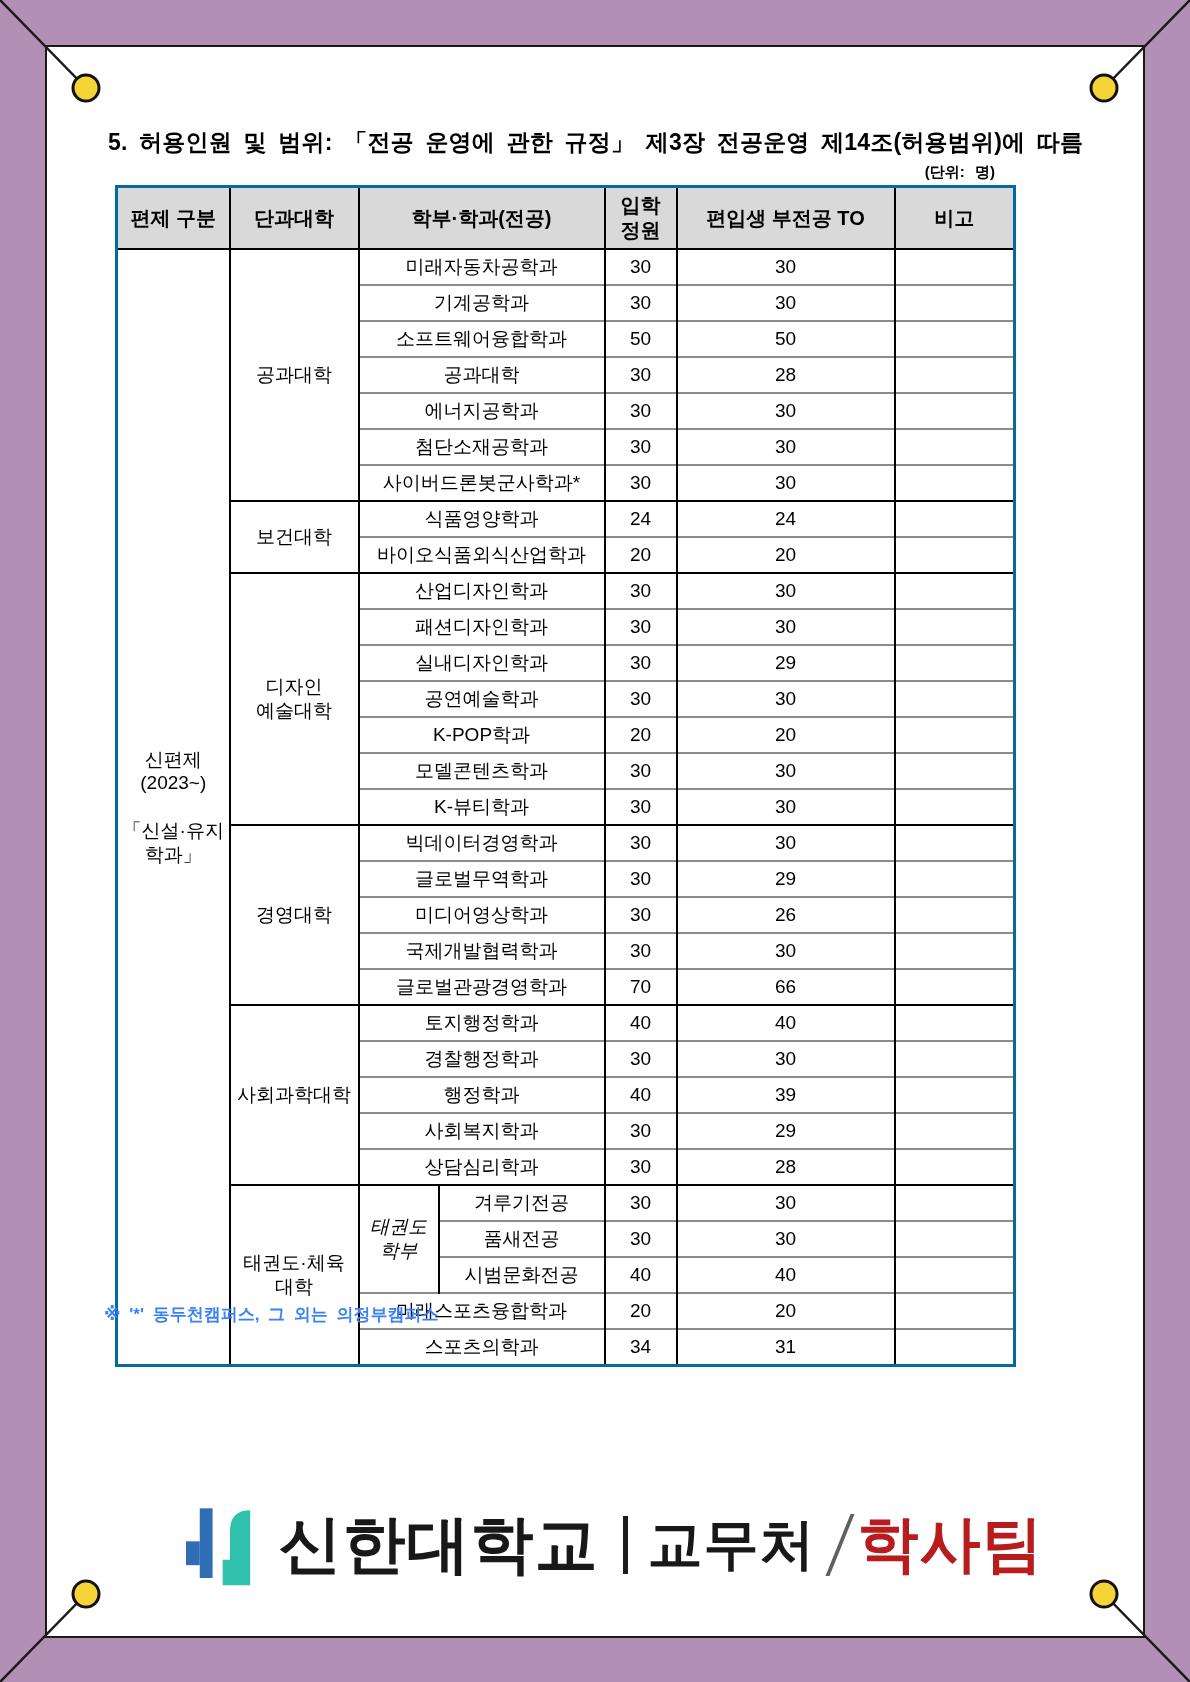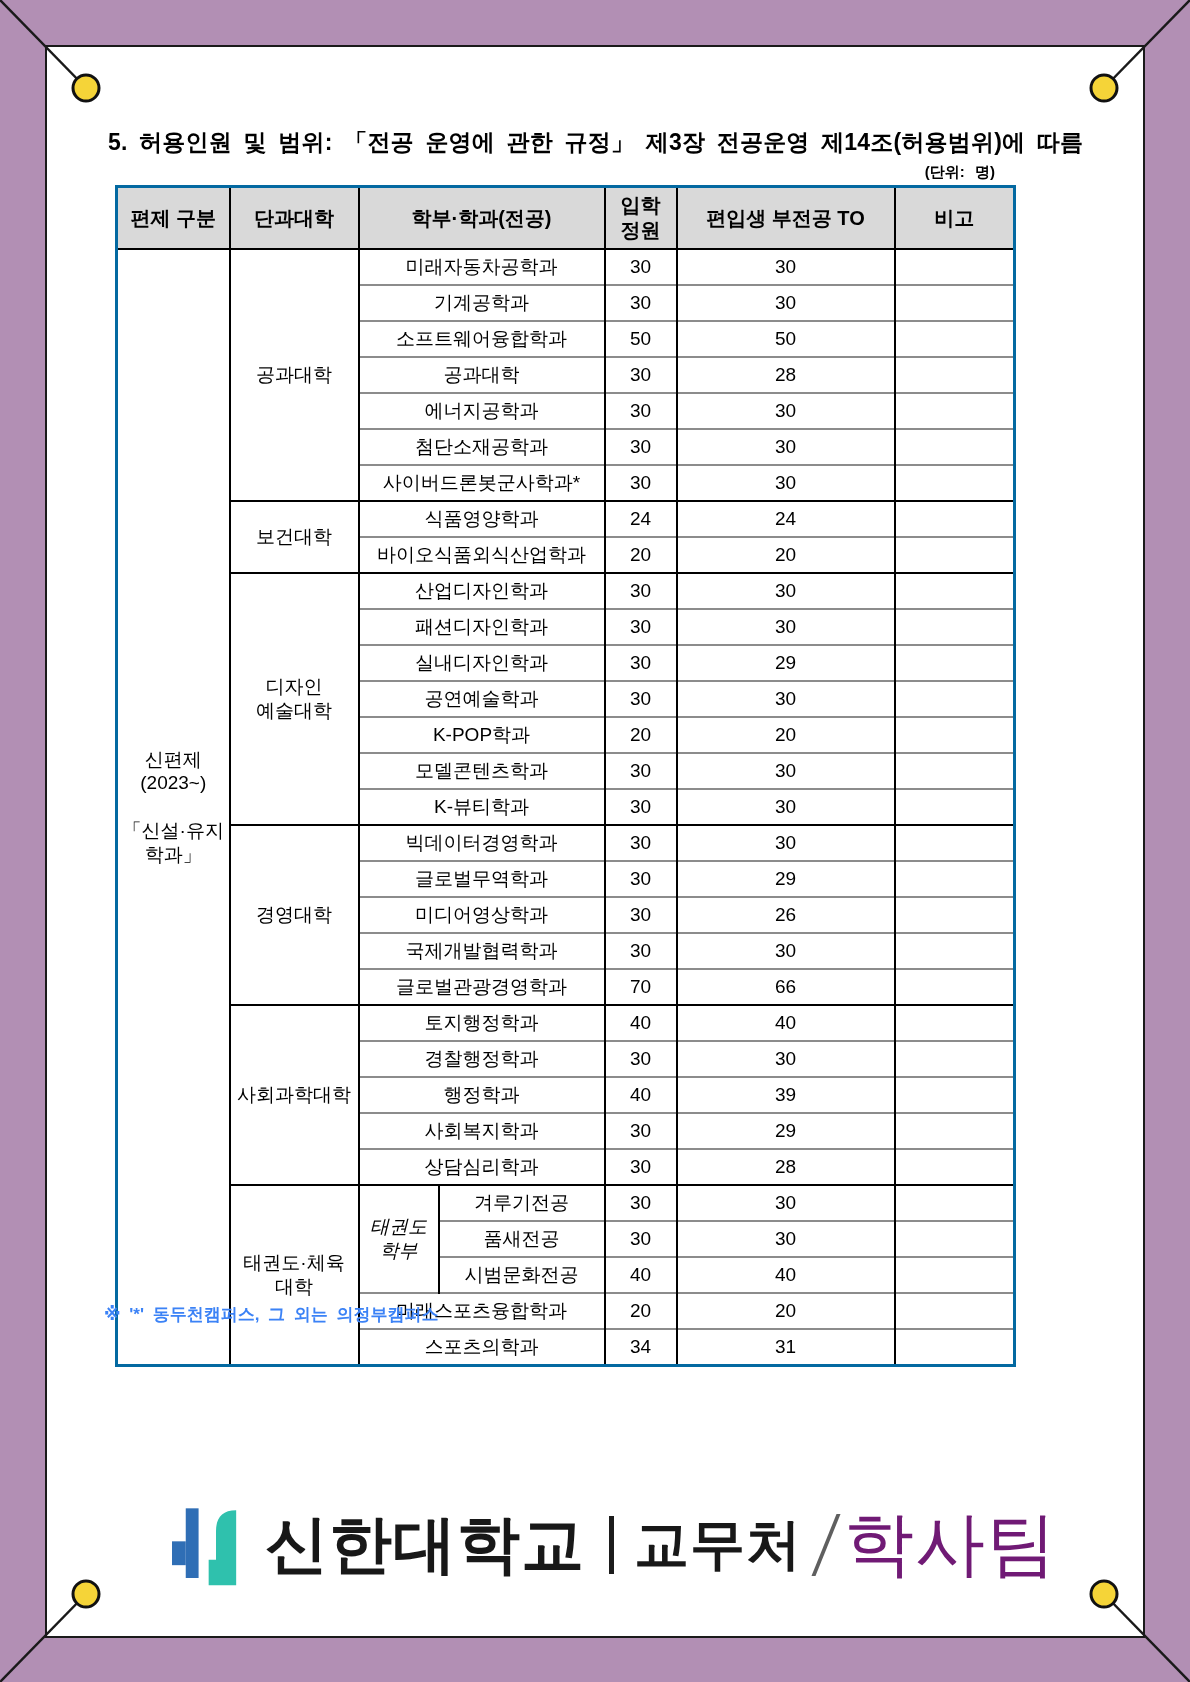--- a/index.html
+++ b/index.html
@@ -48,21 +48,21 @@
   }
   .footer-logo{
     position:absolute;left:17px;top:1448px;width:100%;height:100px;
     display:flex;align-items:center;justify-content:center;
   }
   .logo-mark{width:76px;height:88px;margin-right:22px;flex:0 0 auto;}
   .logo-univ{font-size:63px;font-weight:900;color:#181818;letter-spacing:1px;}
   .logo-divider{width:5px;height:58px;background:#1c1c1c;margin:0 20px 0 24px;align-self:center;}
   .logo-office{font-size:55px;font-weight:800;color:#181818;letter-spacing:1px;text-align:center;}
   .logo-slash{width:4px;height:62px;background:#5f5f5f;transform:skewX(-22deg);margin:0 16px 0 22px;align-self:center;}
-  .logo-team{font-size:70px;font-weight:400;color:#701a75;letter-spacing:1px;}
+  .logo-team{font-size:61px;font-weight:700;color:#b91c1c;letter-spacing:1px;}
 </style>
 </head>
 <body>
 
 <div class="page">
 
   <div class="doc-title">5. 허용인원 및 범위: 「전공 운영에 관한 규정」 제3장 전공운영 제14조(허용범위)에 따름</div>
 
   <div class="table-wrap">
     <div class="unit-label">(단위:  명)</div>

